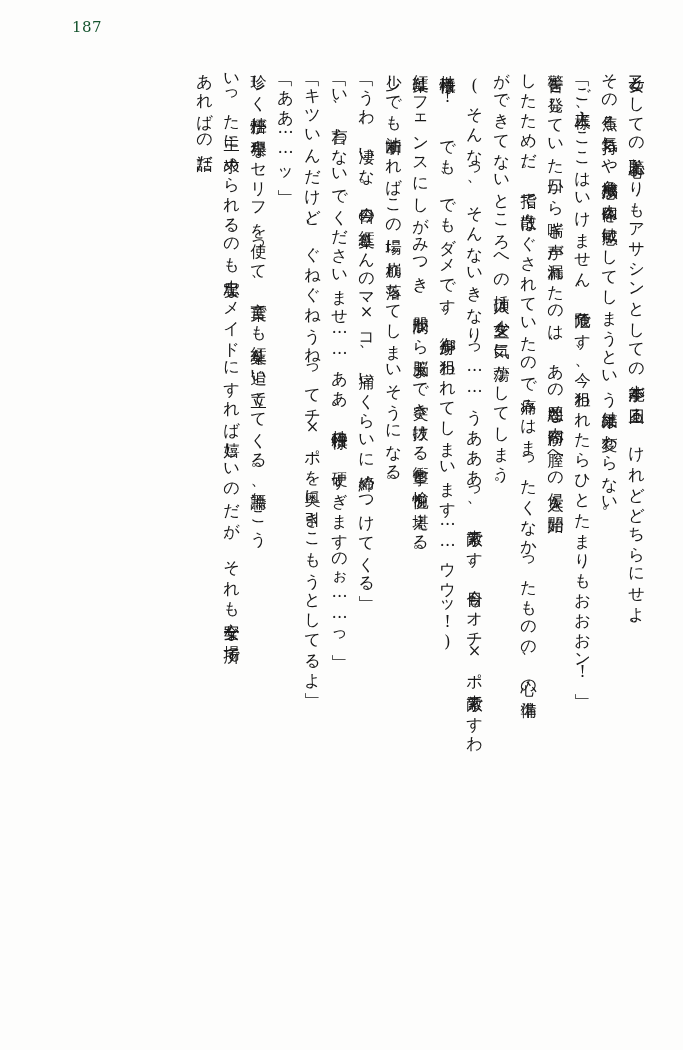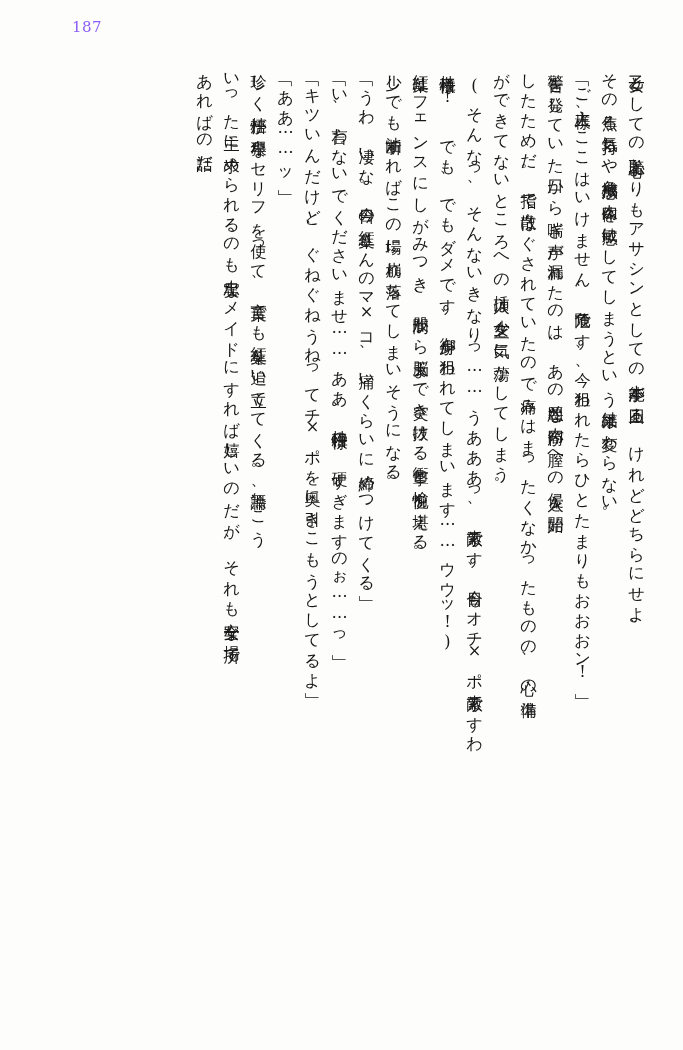--- a/index.html
+++ b/index.html
@@ -25,21 +25,21 @@
     background: #fdfdfc;
   }
 
   
   #page-number {
     position: absolute;
     left: 72px;
     top: 18px;
     font-size: 15px;
     letter-spacing: 0.5px;
-    color: #8b5cf6;
+    color: #14532d;
     font-family: "DejaVu Serif", "Liberation Serif", serif;
   }
 
   
   #text-block {
     position: absolute;
     top: 62px;
     left: 44px;
     width: 600px;
     height: 950px;

